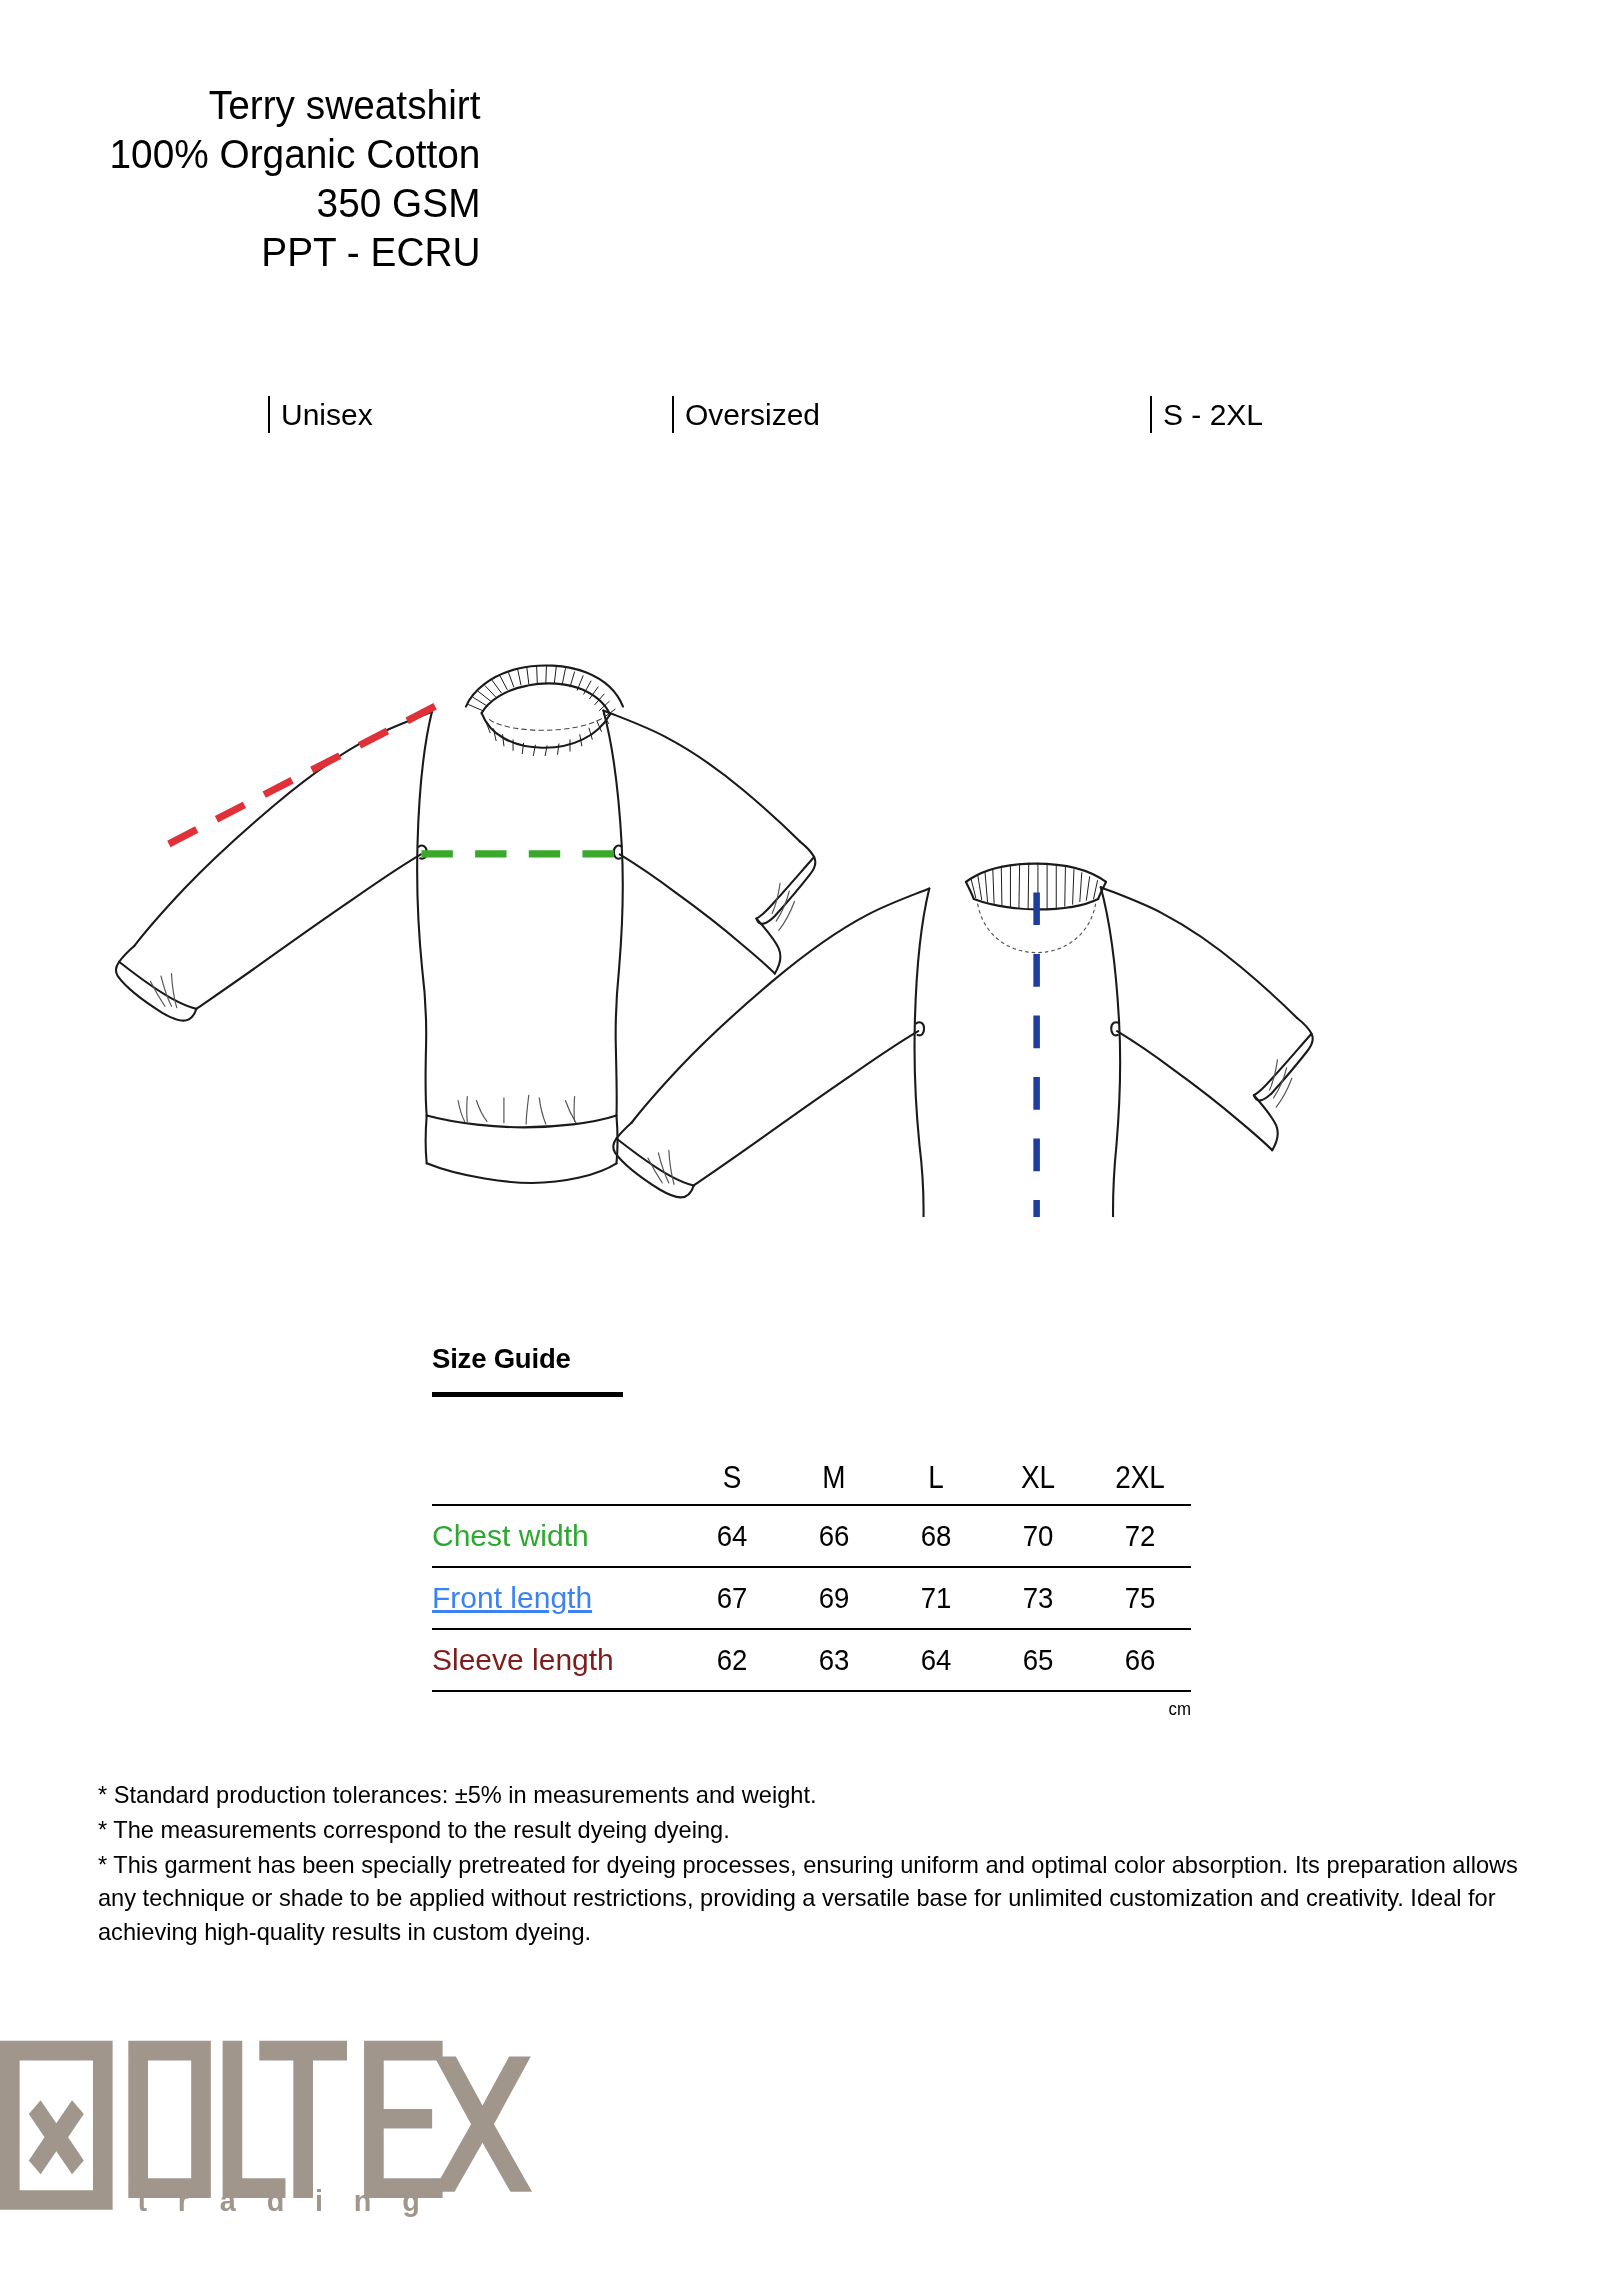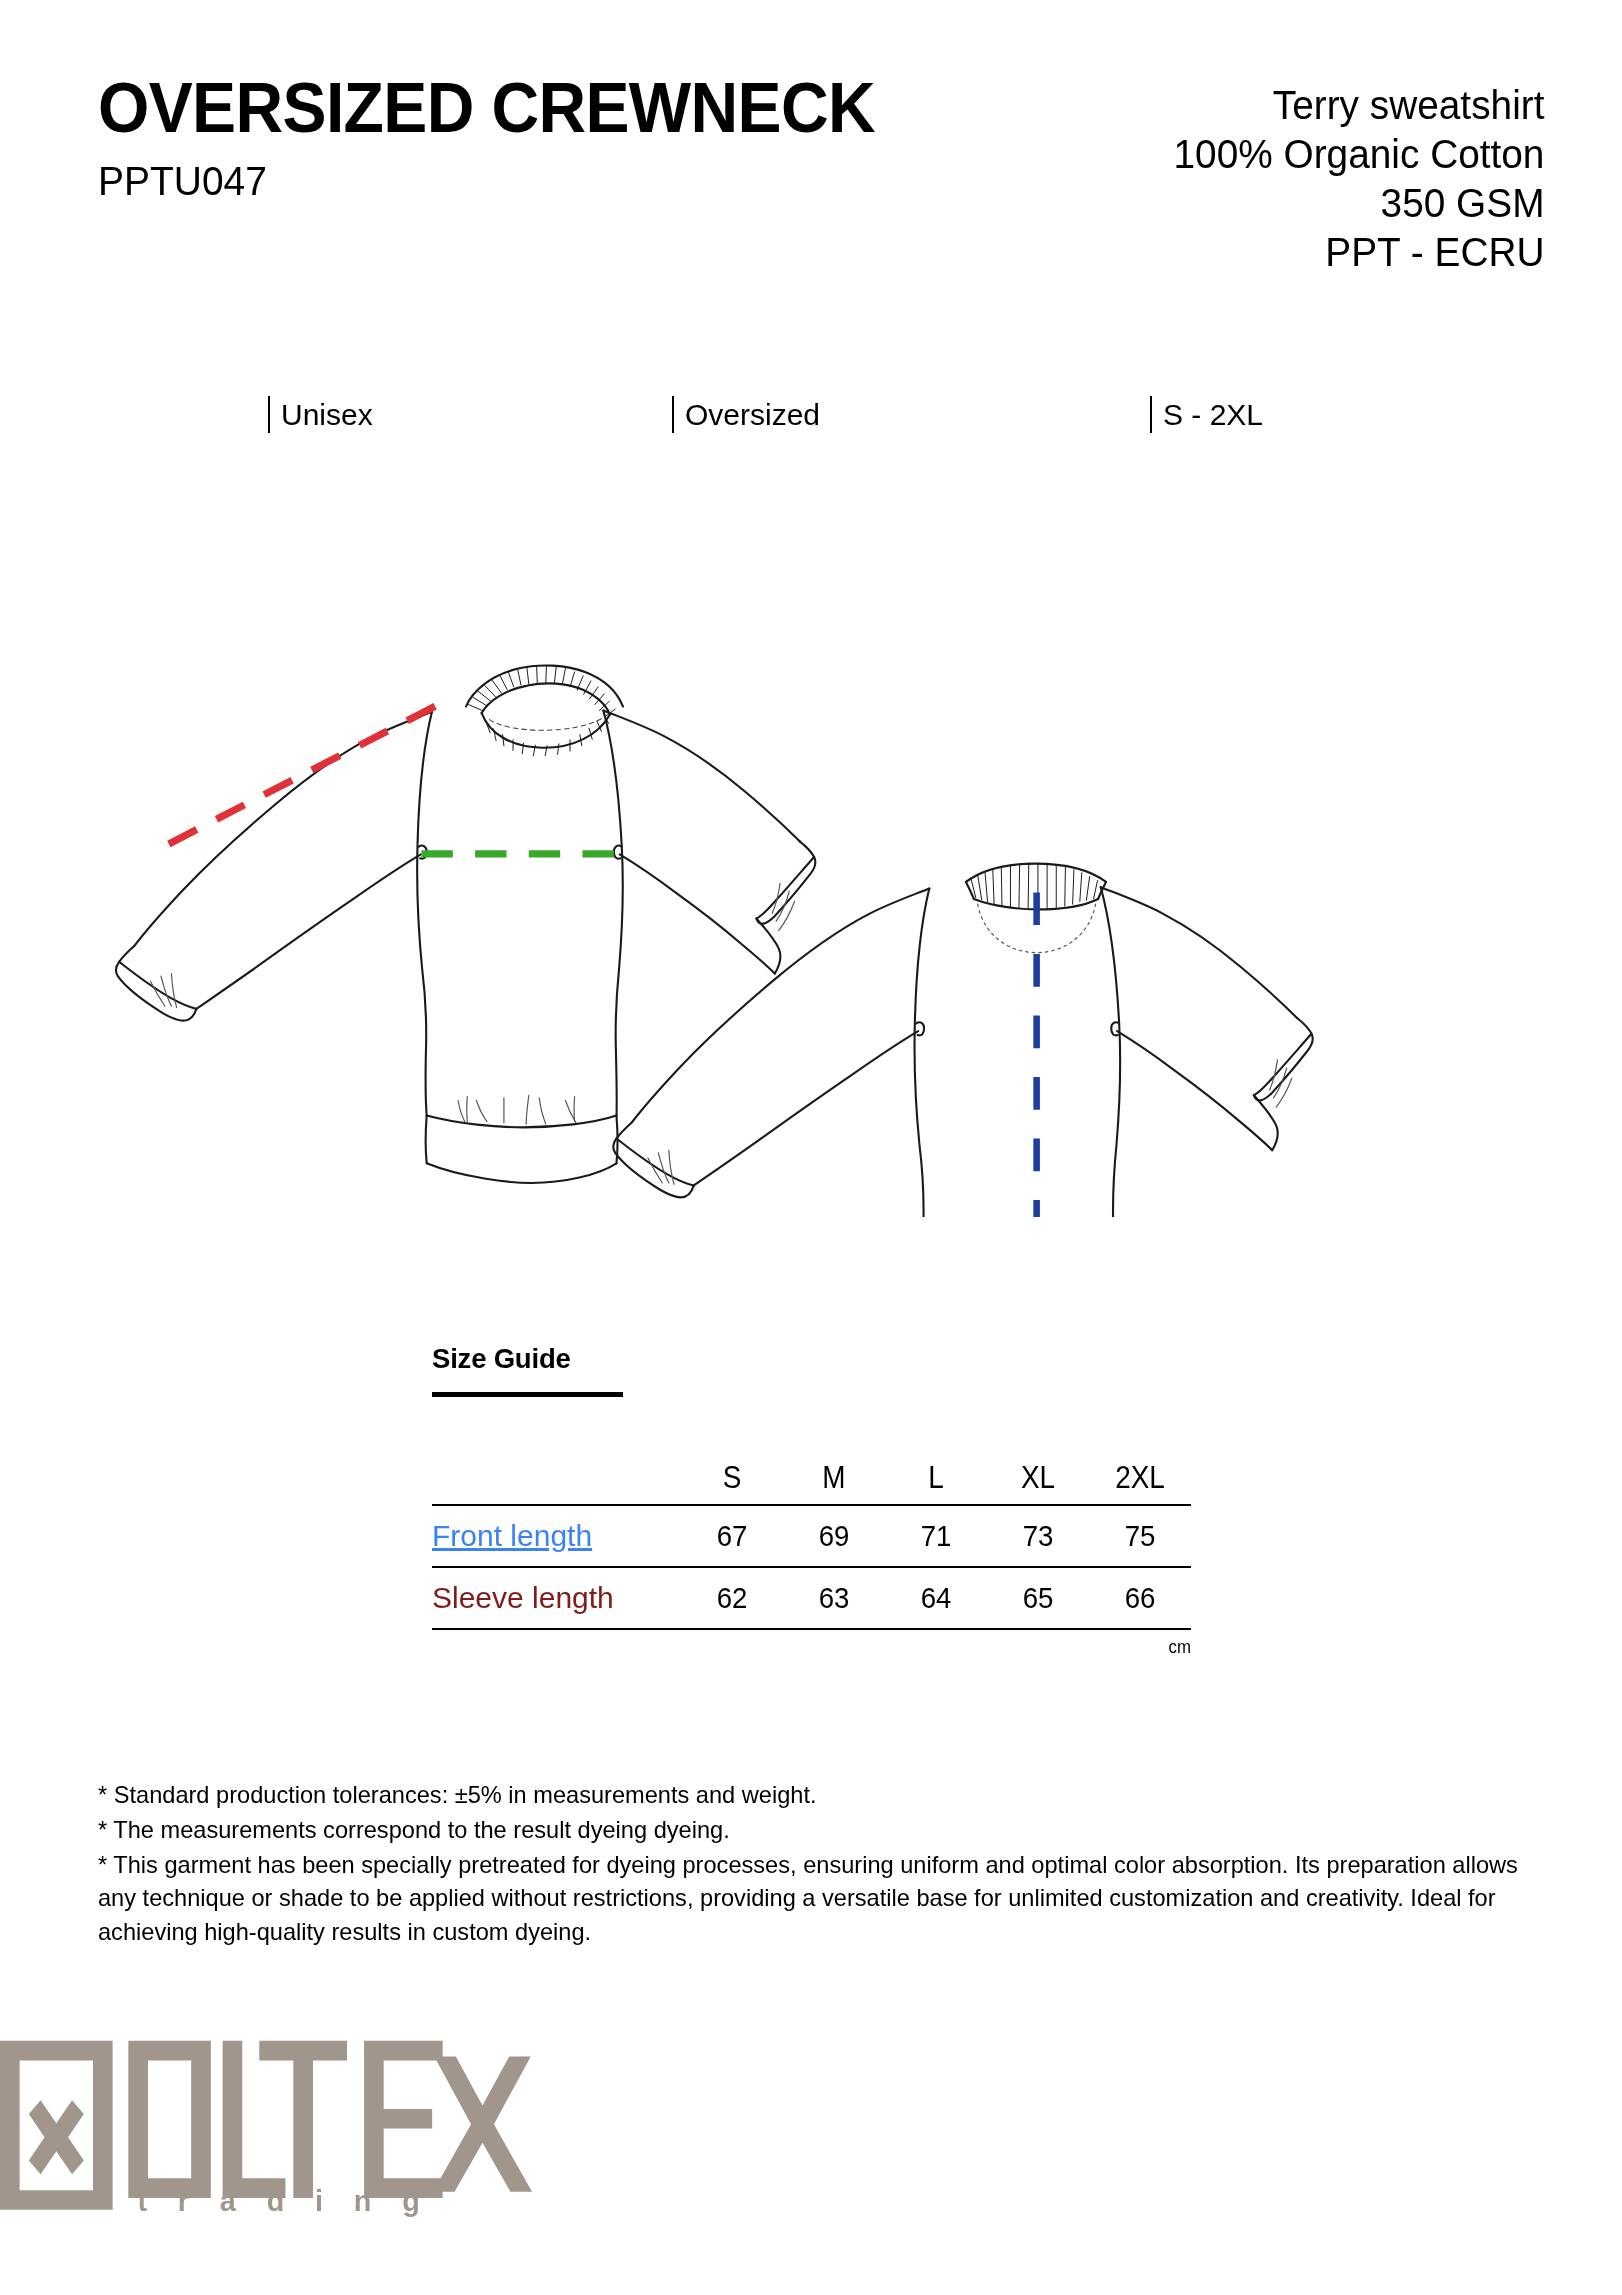--- a/index.html
+++ b/index.html
@@ -178,24 +178,20 @@
     width: 1600px;
     display: flex;
     justify-content: flex-start;
   }
   #logo svg { display: block; }
 </style>
 </head>
 <body>
 
 <div id="header">
-  <div id="title-block">
-    <div id="product-title">OVERSIZED CREWNECK</div>
-    <div id="product-code">PPTU047</div>
-  </div>
   <div id="spec-block">
     <div>Terry sweatshirt</div>
     <div>100% Organic Cotton</div>
     <div>350 GSM</div>
     <div>PPT - ECRU</div>
   </div>
 </div>
 
 <div id="attributes">
   <div class="attr attr-1">
@@ -429,20 +425,28 @@
         <th class="label-head"></th>
         <th>S</th>
         <th>M</th>
         <th>L</th>
         <th>XL</th>
         <th>2XL</th>
       </tr>
     </thead>
     <tbody>
       <tr>
+        <td class="row-label" id="row-label-0" style="color: rgb(46, 168, 50);">Chest width</td>
+        <td>64</td>
+        <td>66</td>
+        <td>68</td>
+        <td>70</td>
+        <td>72</td>
+      </tr>
+      <tr>
         <td class="row-label" id="row-label-1" style="color: #3b82f6; text-decoration: underline;">Front length</td>
         <td>67</td>
         <td>69</td>
         <td>71</td>
         <td>73</td>
         <td>75</td>
       </tr>
       <tr>
         <td class="row-label" id="row-label-2" style="color: #7f1d1d;">Sleeve length</td>
         <td>62</td>

